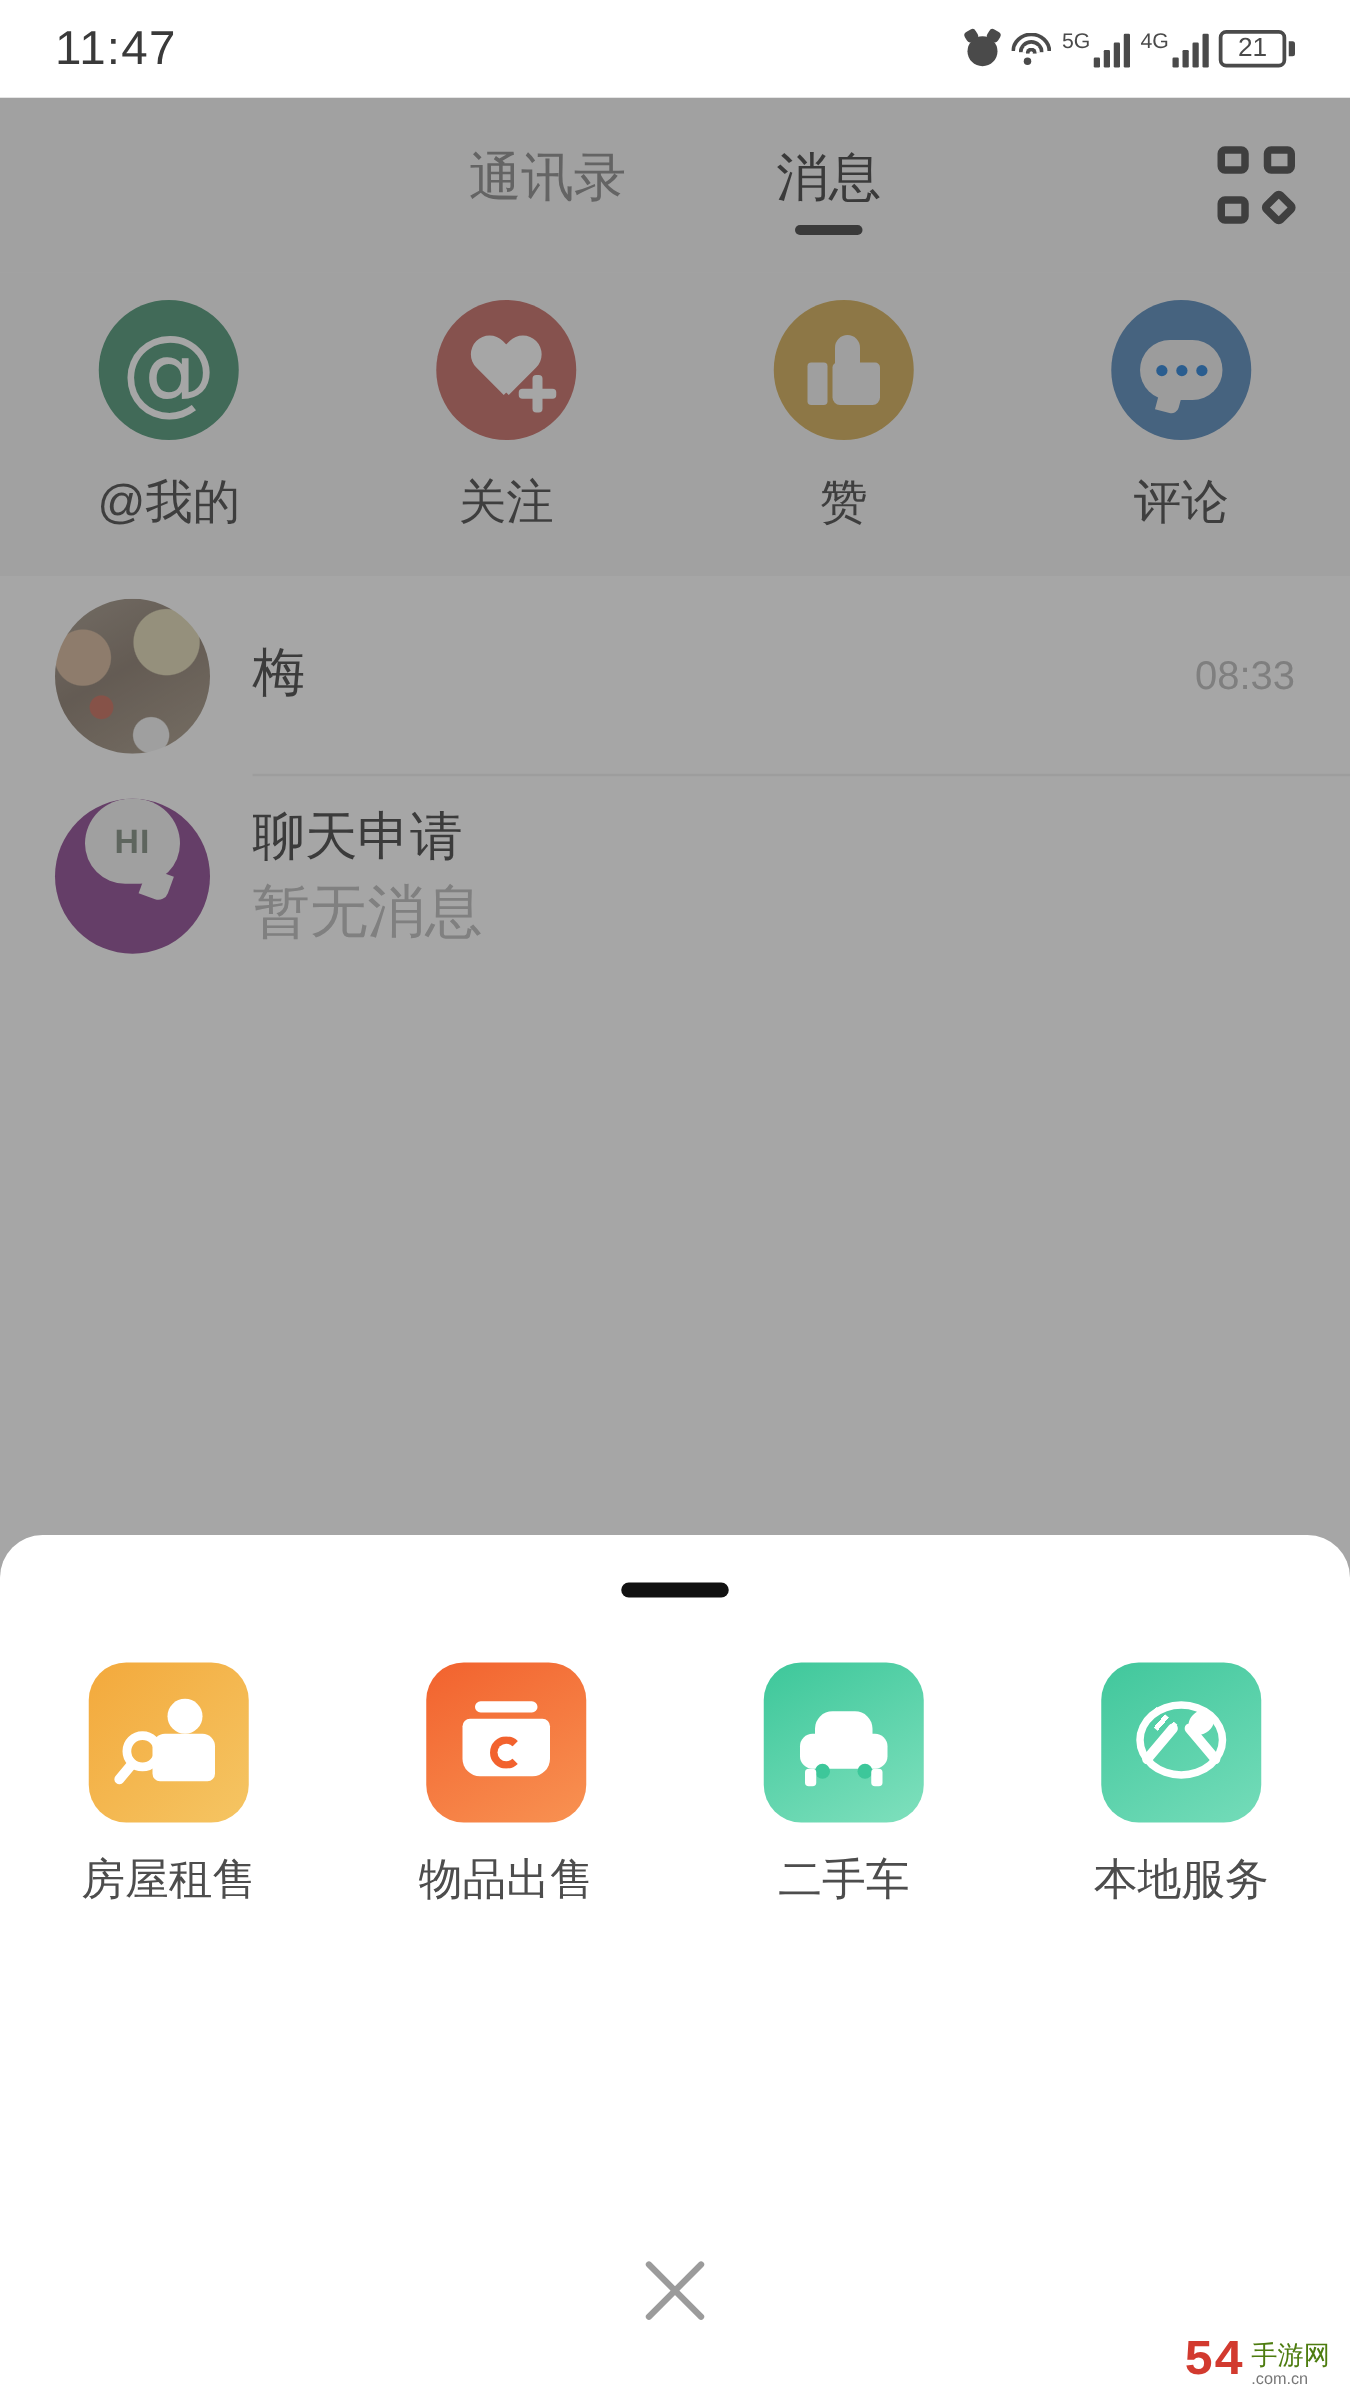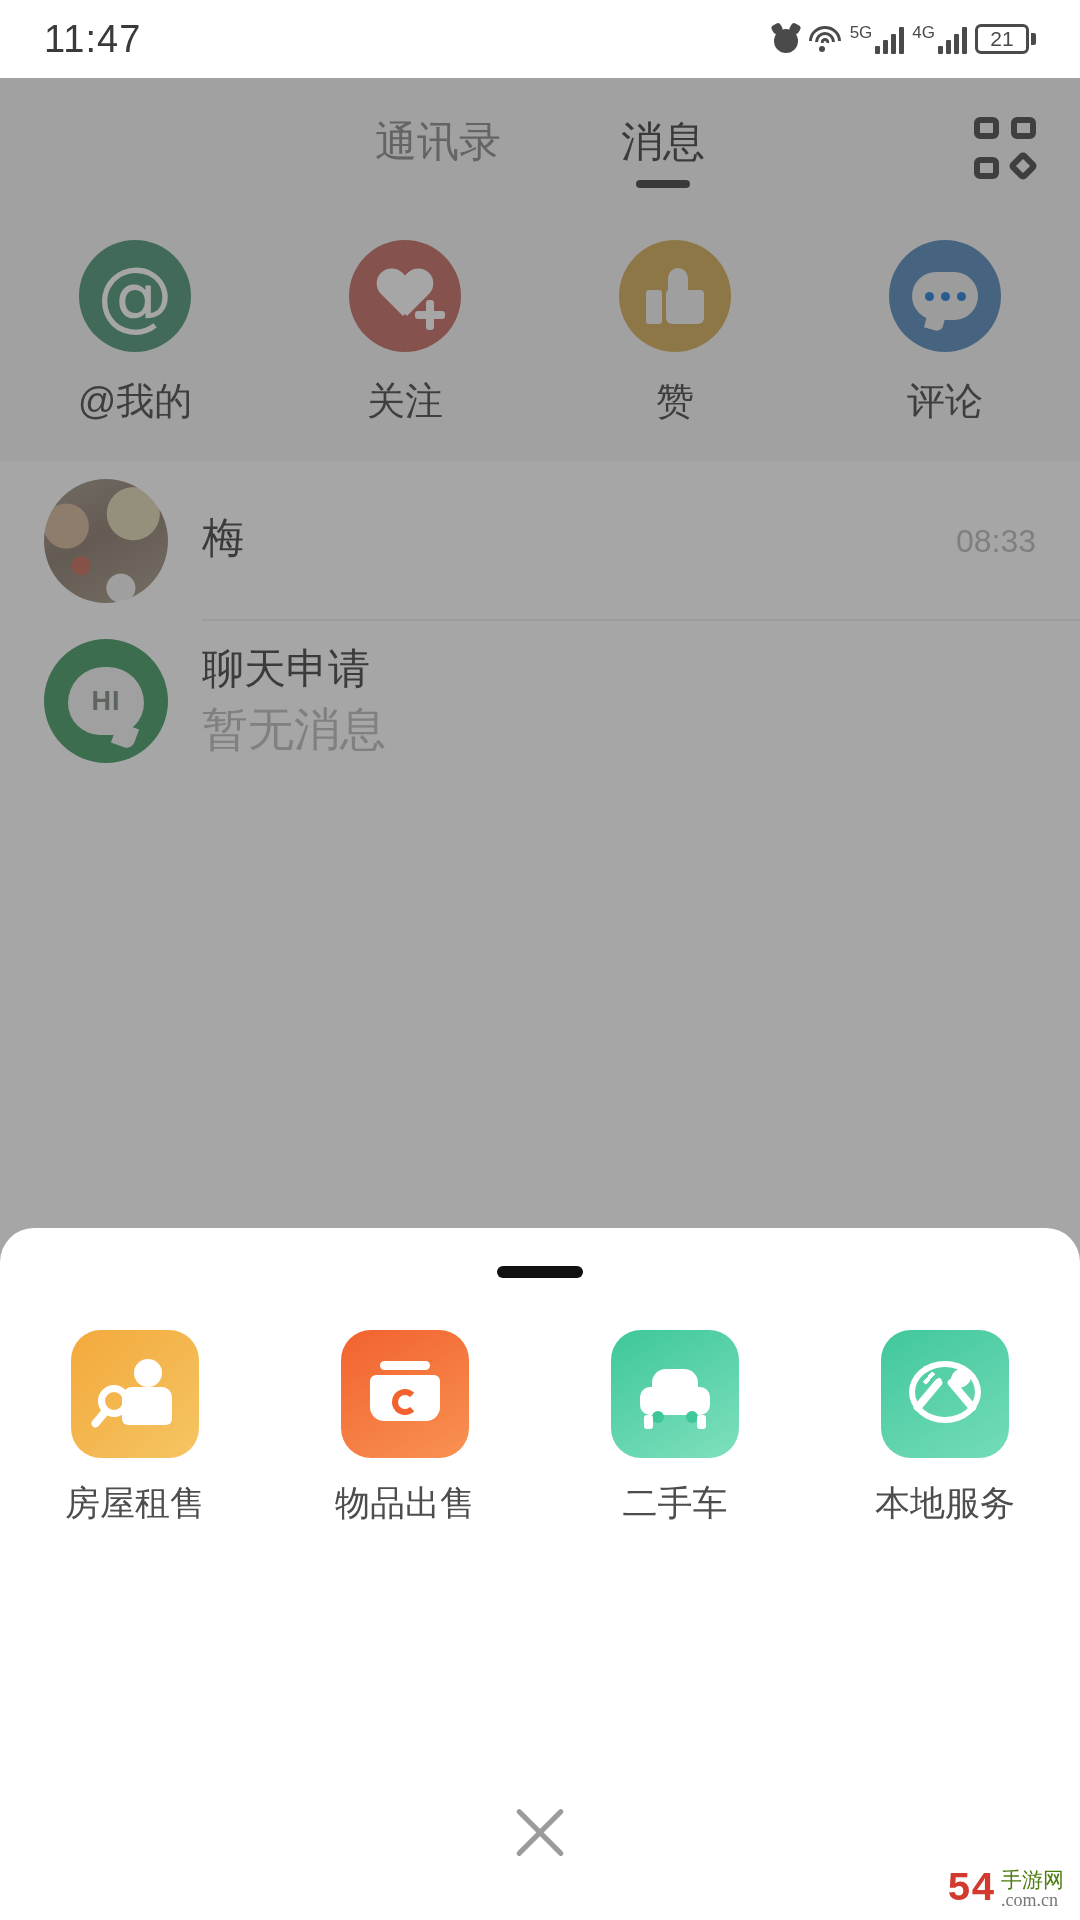--- a/index.html
+++ b/index.html
@@ -146,21 +146,21 @@
            position:relative; }
   .avatar-photo{
     background:
       radial-gradient(circle at 30% 70%, #b8452f 0 9px, transparent 10px),
       radial-gradient(circle at 62% 88%, #efefef 0 14px, transparent 15px),
       radial-gradient(circle at 18% 38%, #caa37f 0 22px, transparent 23px),
       radial-gradient(circle at 72% 28%, #d9cfa2 0 26px, transparent 27px),
       linear-gradient(150deg,#8d7f6d 0%,#6d5a49 45%,#94836c 100%);
   }
   .avatar-hi{
-    background:#15803d; display:flex; align-items:center; justify-content:center;
+    background:#701a75; display:flex; justify-content:center;
   }
   .hi-bubble{
     width:76px;height:68px;background:#f2f2f2;border-radius:38px 38px 34px 34px;
     position:relative; display:flex;align-items:center;justify-content:center;
     font-size:27px; color:#5f6f5f; font-weight:600; letter-spacing:1px;
   }
   .hi-bubble:after{
     content:""; position:absolute; right:8px; bottom:-12px;
     width:22px;height:22px;background:#f2f2f2;border-radius:0 0 8px 0;
     transform:rotate(20deg);
@@ -293,21 +293,21 @@
   #close-btn:after { transform:rotate(-45deg); }
 
   #watermark{
     position:absolute; right:16px; bottom:10px;
     display:flex; align-items:flex-end; gap:6px;
   }
   #wm-num{ font-size:40px; font-weight:bold; color:#d23a2f; line-height:1;
            font-family:Liberation Mono, monospace;}
   #wm-txt{ display:flex; flex-direction:column; line-height:1.05; }
   #wm-main{ font-size:21px; color:#4d7c0f; }
-  #wm-sub{ font-size:18px; color:#777;font-family:Liberation Serif, serif; }
+  #wm-sub{ font-size:13px; color:#777; }
 </style>
 </head>
 <body>
 
 <div id="phone">
 
   <div id="statusbar">
     <div id="clock">11:47</div>
     <div id="status-icons">
       <span class="si alarm">

